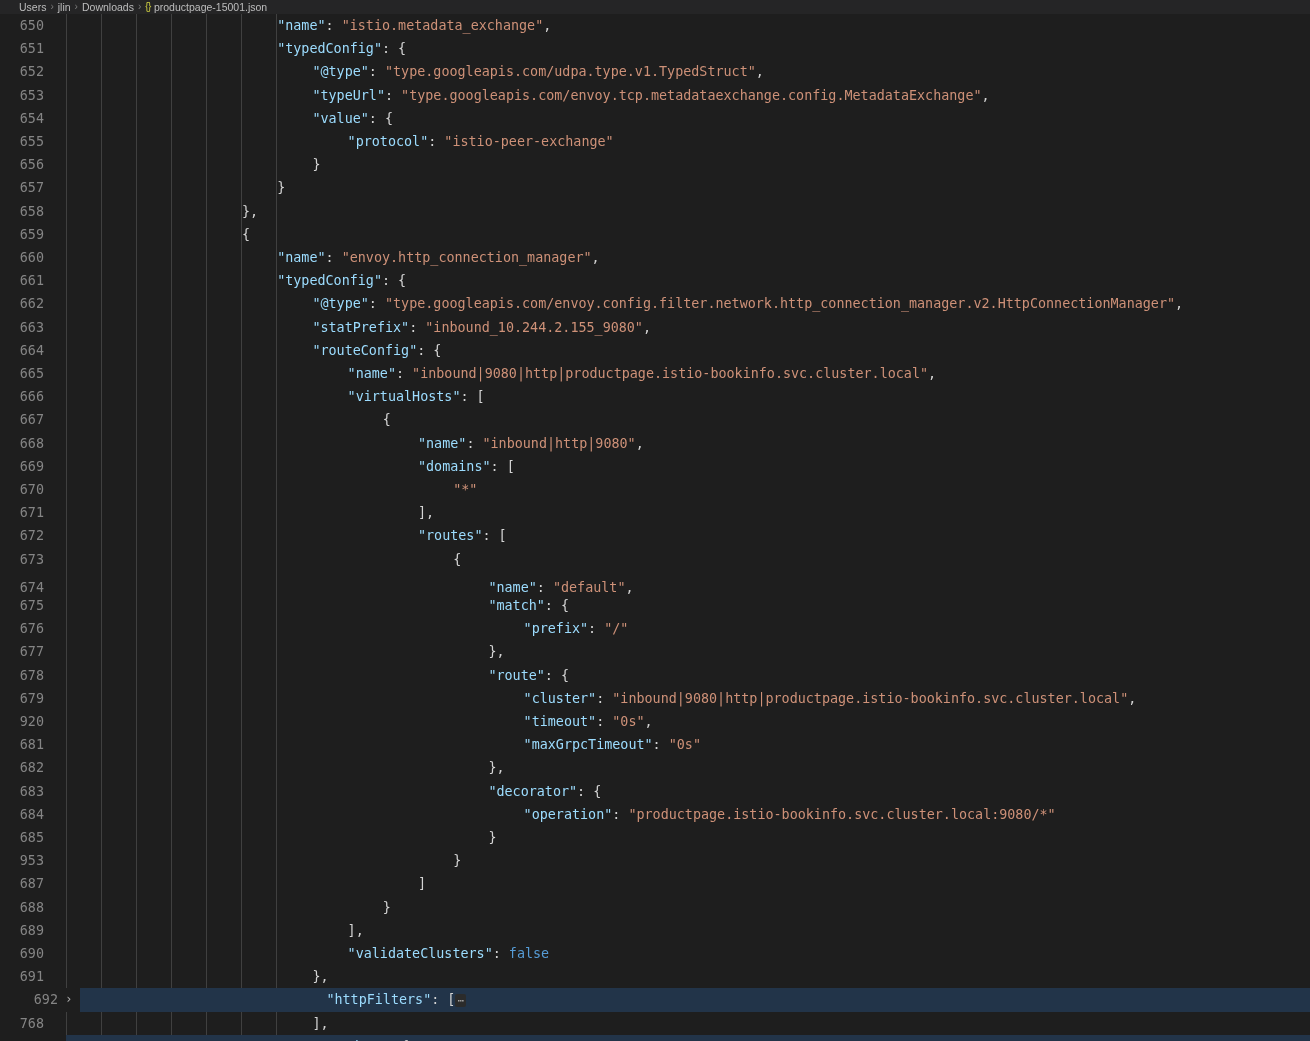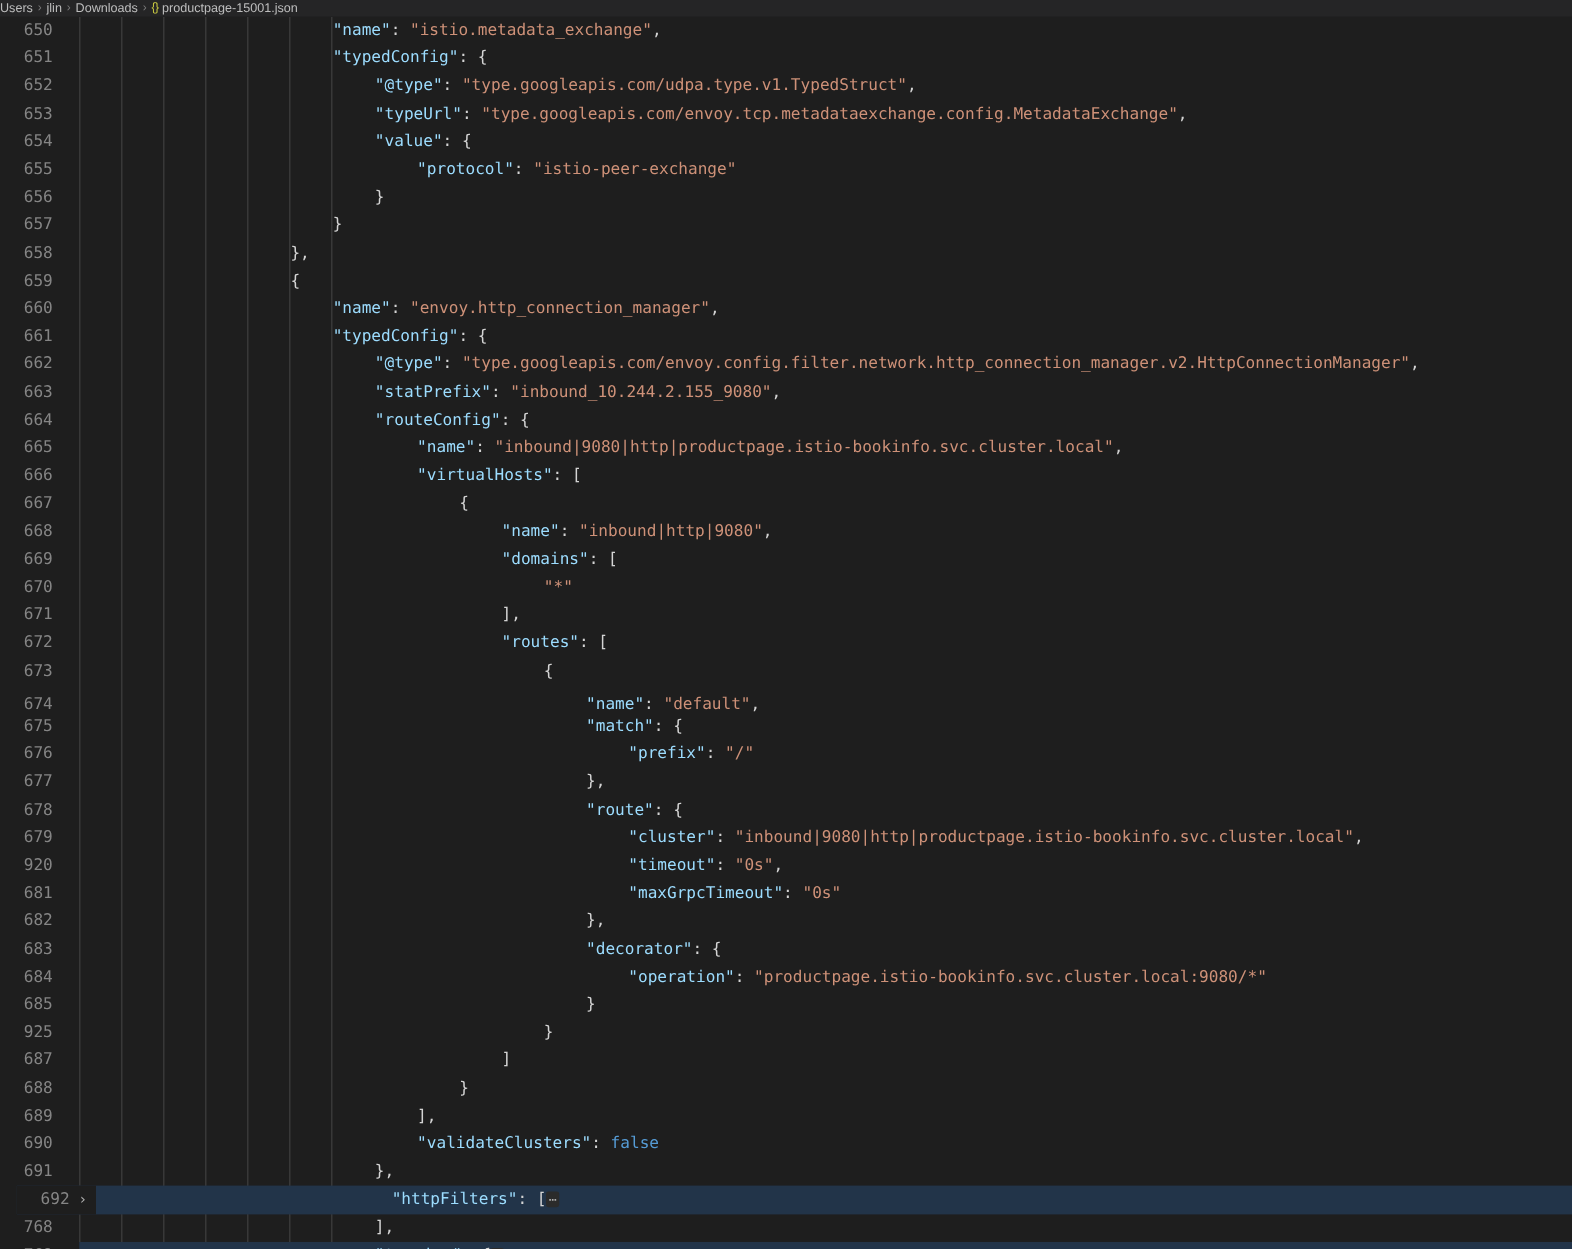--- a/index.html
+++ b/index.html
@@ -14,21 +14,21 @@
   }
 
   
   #breadcrumb {
     height: 14px;
     background: #252526;
     color: #a9a9a9;
     font-family: "Liberation Sans", sans-serif;
     font-size: 10.5px;
     line-height: 14px;
-    padding-left: 0;
+    padding-left: 19px;
     white-space: nowrap;
     display: flex;
     align-items: center;
     box-sizing: border-box;
     user-select: none;
   }
   #breadcrumb .crumb { color: #bdbdbd; }
   #breadcrumb .sep {
     color: #7a7a7a;
     margin: 0 4px;
@@ -179,21 +179,21 @@
       <div class="line" style="position: absolute; left: 0px; top: 603.2px; width: 1310px;"><div class="gutter"><span class="ln">676</span></div><div class="code" style="left: 523.6px;"><span class="k">"prefix"</span><span class="p">: </span><span class="s">"/"</span></div></div>
       <div class="line" style="position: absolute; left: 0px; top: 626.4px; width: 1310px;"><div class="gutter"><span class="ln">677</span></div><div class="code" style="left: 488.4px;"><span class="p">},</span></div></div>
       <div class="line" style="position: absolute; left: 0px; top: 649.6px; width: 1310px;"><div class="gutter"><span class="ln">678</span></div><div class="code" style="left: 488.4px;"><span class="k">"route"</span><span class="p">: {</span></div></div>
       <div class="line" style="position: absolute; left: 0px; top: 672.8px; width: 1310px;"><div class="gutter"><span class="ln">679</span></div><div class="code" style="left: 523.6px;"><span class="k">"cluster"</span><span class="p">: </span><span class="s">"inbound|9080|http|productpage.istio-bookinfo.svc.cluster.local"</span><span class="p">,</span></div></div>
       <div class="line" style="position: absolute; left: 0px; top: 696px; width: 1310px;"><div class="gutter"><span class="ln">920</span></div><div class="code" style="left: 523.6px;"><span class="k">"timeout"</span><span class="p">: </span><span class="s">"0s"</span><span class="p">,</span></div></div>
       <div class="line" style="position: absolute; left: 0px; top: 719.2px; width: 1310px;"><div class="gutter"><span class="ln">681</span></div><div class="code" style="left: 523.6px;"><span class="k">"maxGrpcTimeout"</span><span class="p">: </span><span class="s">"0s"</span></div></div>
       <div class="line" style="position: absolute; left: 0px; top: 742.4px; width: 1310px;"><div class="gutter"><span class="ln">682</span></div><div class="code" style="left: 488.4px;"><span class="p">},</span></div></div>
       <div class="line" style="position: absolute; left: 0px; top: 765.6px; width: 1310px;"><div class="gutter"><span class="ln">683</span></div><div class="code" style="left: 488.4px;"><span class="k">"decorator"</span><span class="p">: {</span></div></div>
       <div class="line" style="position: absolute; left: 0px; top: 788.8px; width: 1310px;"><div class="gutter"><span class="ln">684</span></div><div class="code" style="left: 523.6px;"><span class="k">"operation"</span><span class="p">: </span><span class="s">"productpage.istio-bookinfo.svc.cluster.local:9080/*"</span></div></div>
       <div class="line" style="position: absolute; left: 0px; top: 812px; width: 1166px;"><div class="gutter"><span class="ln">685</span></div><div class="code" style="left: 488.4px;"><span class="p">}</span></div></div>
-      <div class="line" style="position: absolute; left: 0px; top: 835.2px; width: 1310px;"><div class="gutter"><span class="ln">925</span></div><div class="code" style="left: 453.2px;"><span class="p">}</span></div></div>
+      <div class="line" style="position: absolute; left: 0px; top: 835.2px; width: 1310px;"><div class="gutter"><span class="ln">953</span></div><div class="code" style="left: 453.2px;"><span class="p">}</span></div></div>
       <div class="line" style="position: absolute; left: 0px; top: 858.4px; width: 1310px;"><div class="gutter"><span class="ln">687</span></div><div class="code" style="left: 418px;"><span class="p">]</span></div></div>
       <div class="line" style="position: absolute; left: 0px; top: 881.6px; width: 1310px;"><div class="gutter"><span class="ln">688</span></div><div class="code" style="left: 382.8px;"><span class="p">}</span></div></div>
       <div class="line" style="position: absolute; left: 0px; top: 904.8px; width: 1310px;"><div class="gutter"><span class="ln">689</span></div><div class="code" style="left: 347.6px;"><span class="p">],</span></div></div>
       <div class="line" style="position: absolute; left: 0px; top: 928px; width: 1310px;"><div class="gutter"><span class="ln">690</span></div><div class="code" style="left: 347.6px;"><span class="k">"validateClusters"</span><span class="p">: </span><span class="b">false</span></div></div>
       <div class="line" style="position: absolute; left: 0px; top: 951.2px; width: 1310px;"><div class="gutter"><span class="ln">691</span></div><div class="code" style="left: 312.4px;"><span class="p">},</span></div></div>
       <div class="line folded-hl" style="position: absolute; left: 14px; top: 974.4px; width: 1310px;"><div class="gutter"><span class="ln">692</span><span class="chev">›</span></div><div class="code" style="left: 312.4px;"><span class="k">"httpFilters"</span><span class="p">: [</span><span class="fold">⋯</span></div></div>
       <div class="line" style="position: absolute; left: 0px; top: 997.6px; width: 1310px;"><div class="gutter"><span class="ln">768</span></div><div class="code" style="left: 312.4px;"><span class="p">],</span></div></div>
       <div class="line folded-hl" style="position: absolute; left: 0px; top: 1020.8px; width: 1310px;"><div class="gutter"><span class="ln">769</span><span class="chev">›</span></div><div class="code" style="left: 312.4px;"><span class="k">"tracing"</span><span class="p">: {</span><span class="fold">⋯</span></div></div>
     </div>
 </div>

